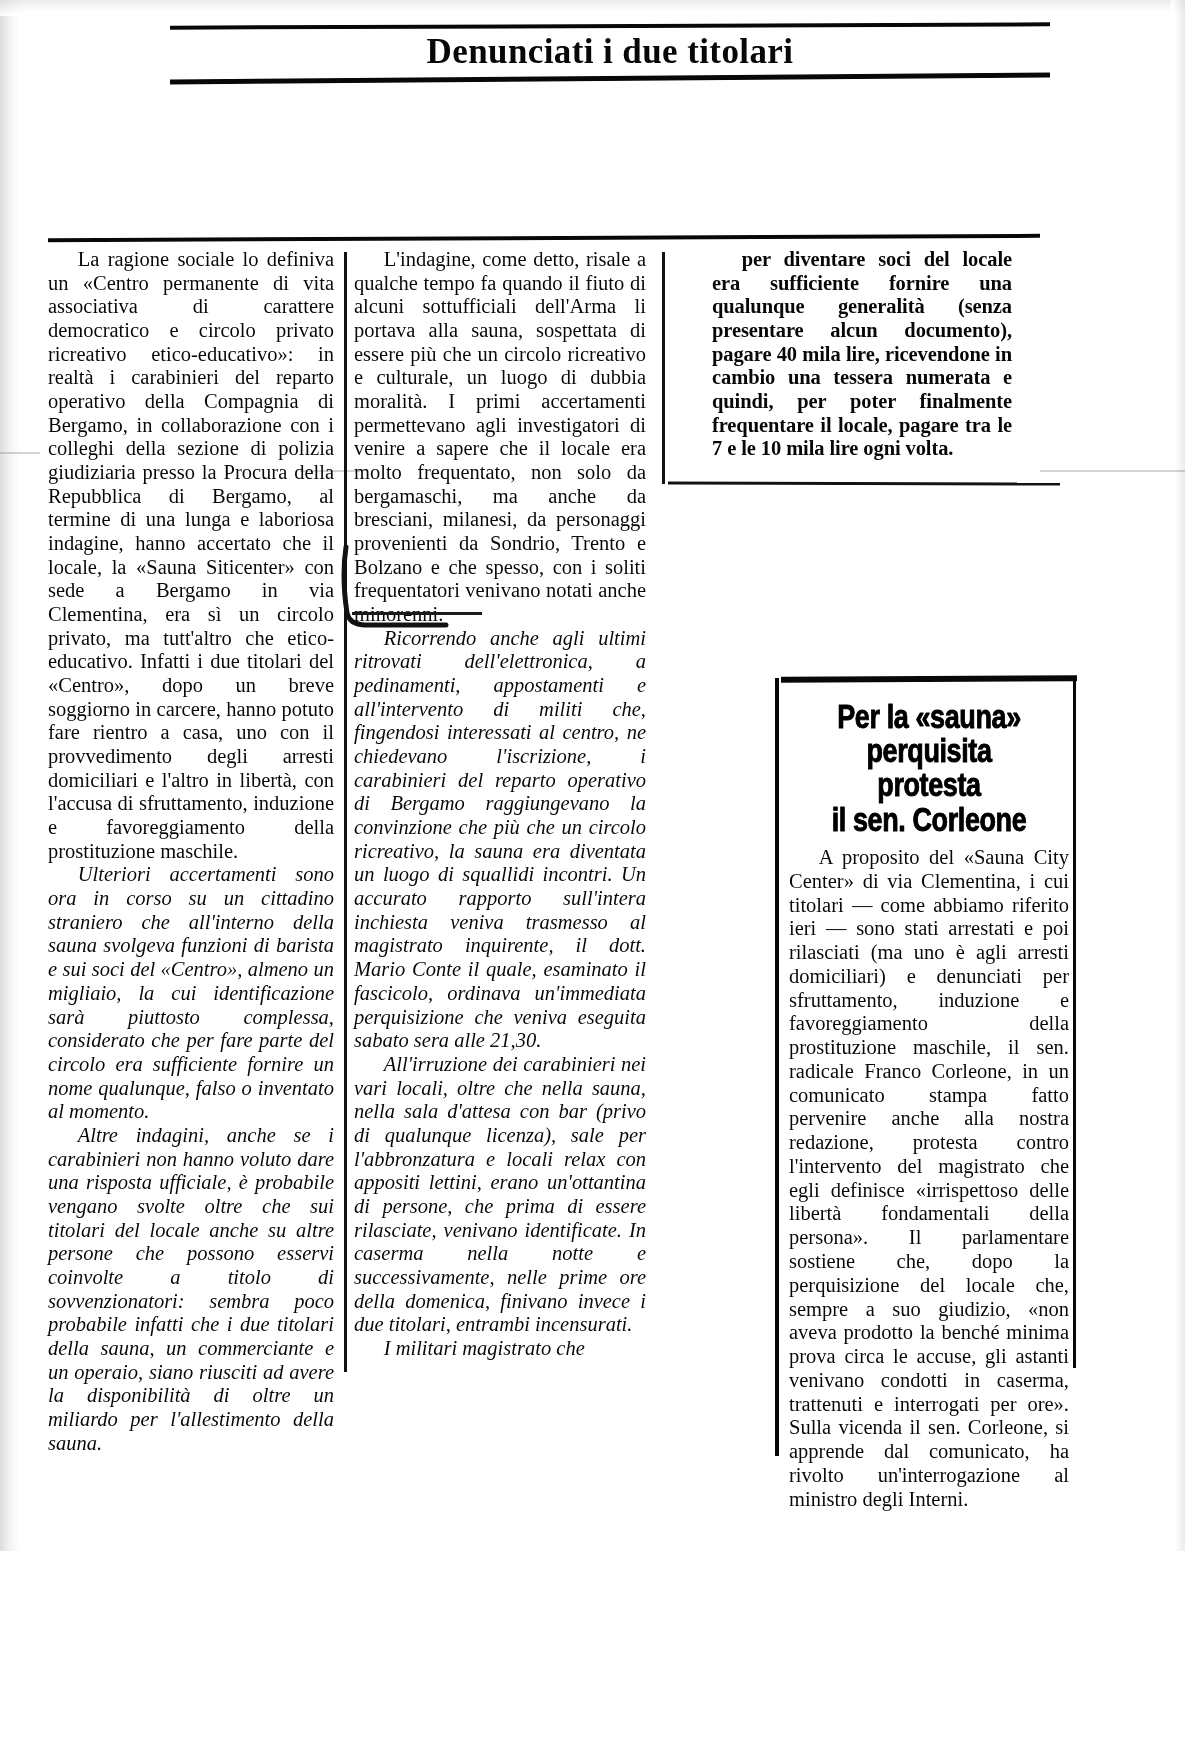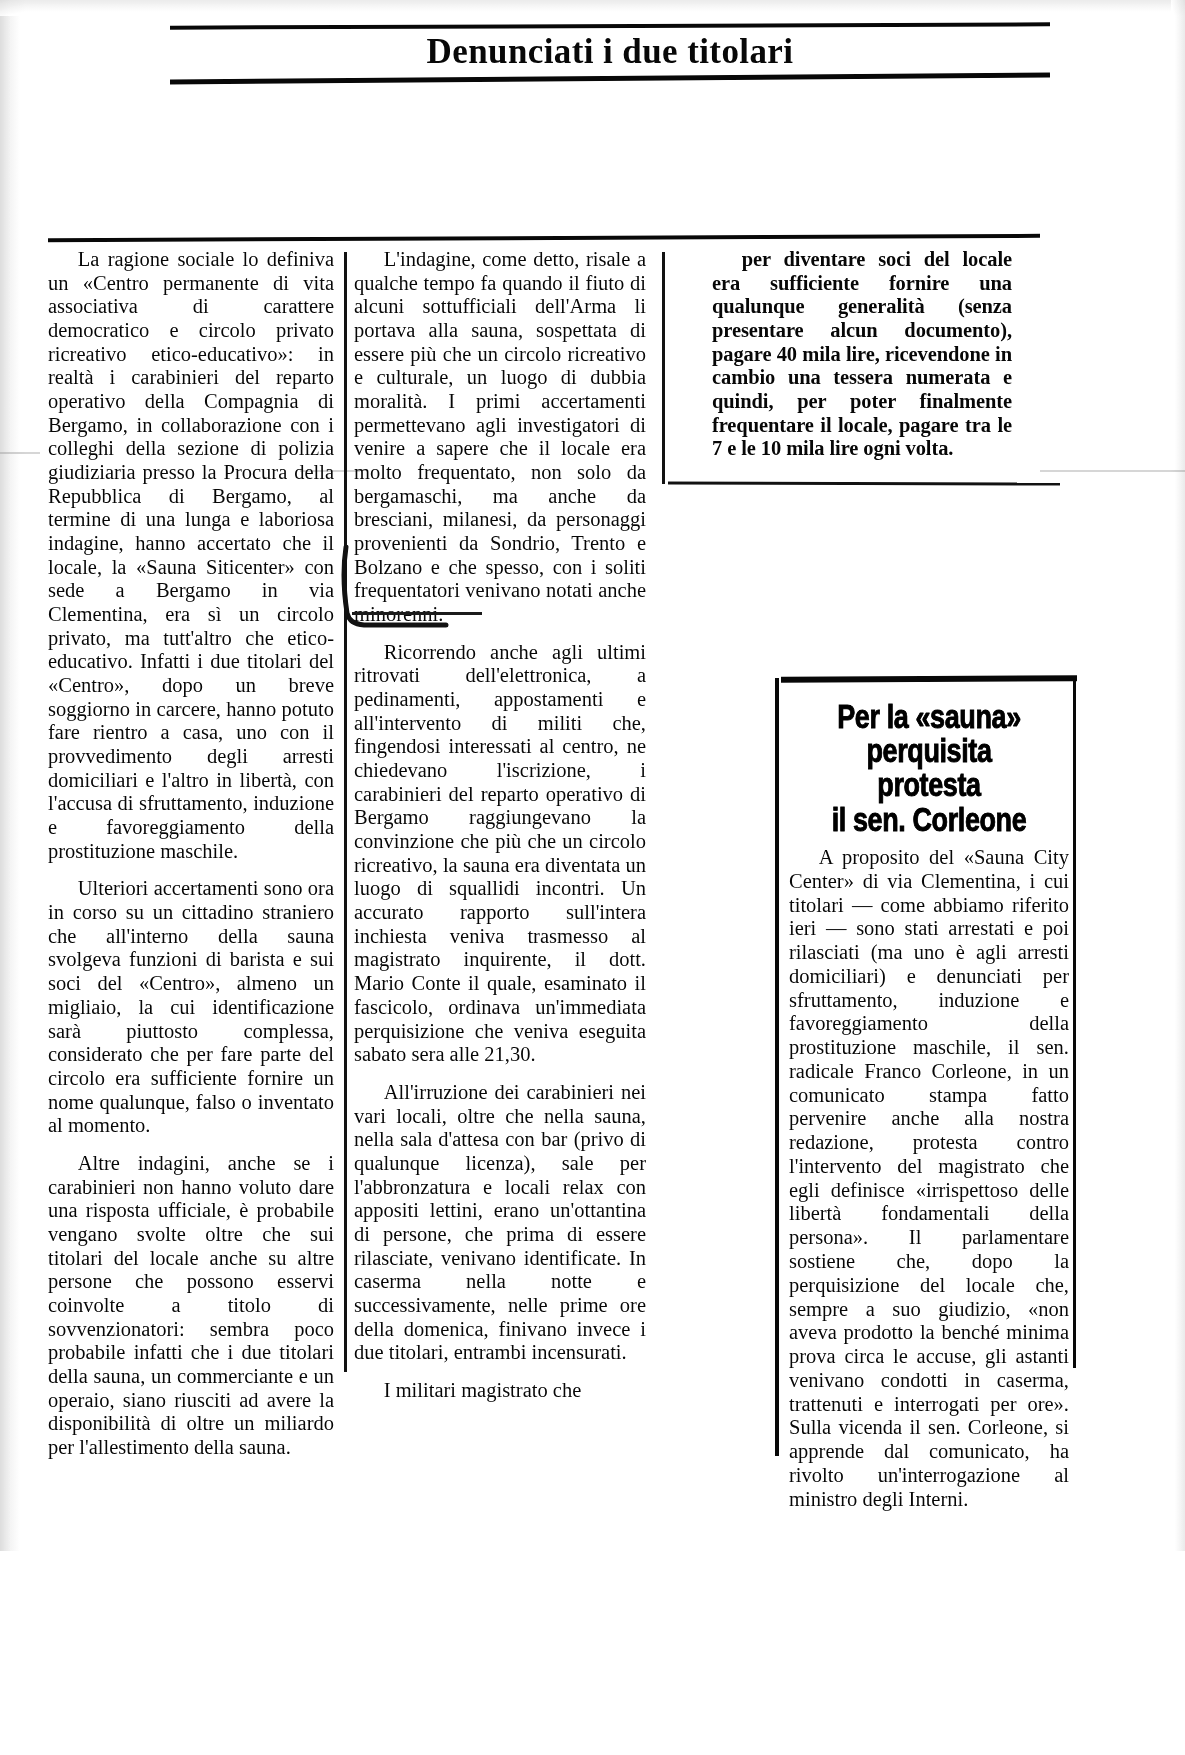--- a/index.html
+++ b/index.html
@@ -114,21 +114,21 @@
     position: absolute;
     top: 0;
     font-size: 20.5px;
     line-height: 1.155;
     text-align: justify;
     text-justify: inter-word;
     hyphens: manual;
     color: #101010;
   }
   .col p { margin: 0; text-indent: 1.45em; }
-  .col p + p { margin-top: 14px; }
+  .col p + p { margin-top: 0px; font-style: italic; }
 
   #col1 { left: 4px;   width: 286px; }
   #col2 { left: 310px; width: 292px; height: 1125px; }
   #col3 { left: 656px; width: 300px; height: 240px;
           font-weight: 700; letter-spacing: -0.1px; margin-left: 12px; }
 
   .vrule {
     position: absolute;
     width: 3px;
     background: #1a1a1a;

